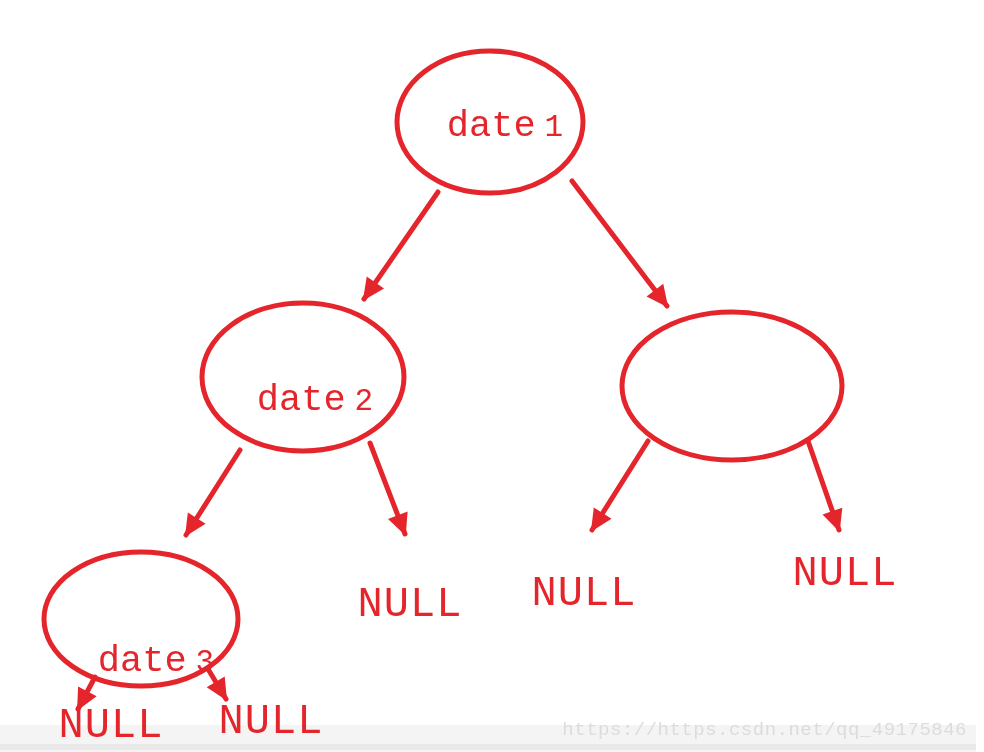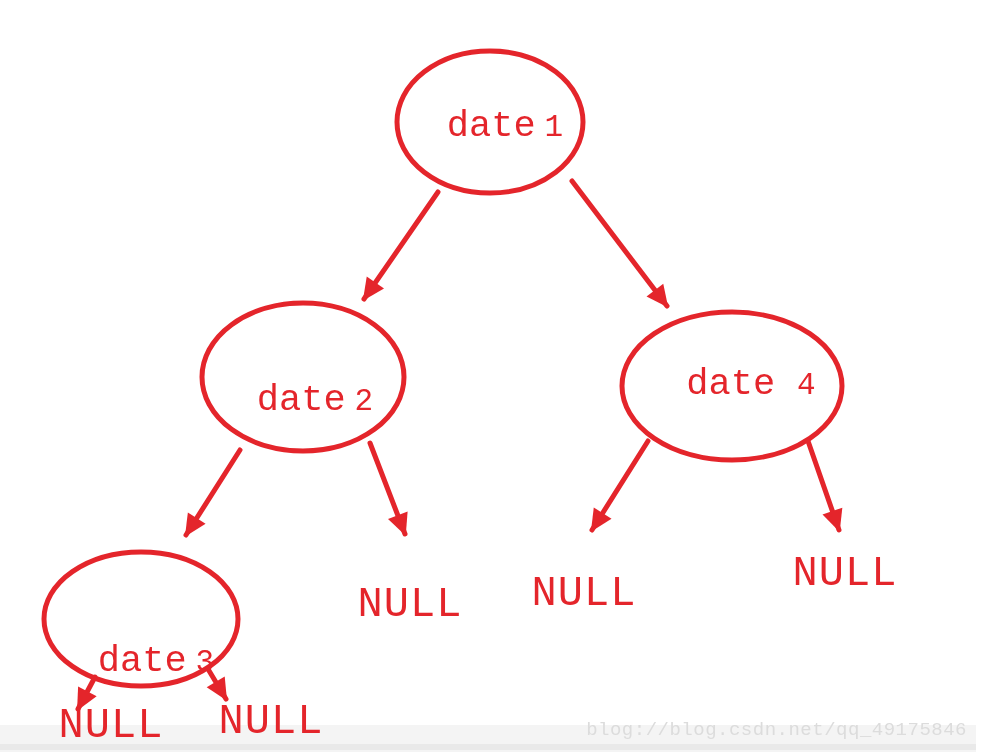--- a/index.html
+++ b/index.html
@@ -62,28 +62,27 @@
     <line class="edge" x1="648" y1="441" x2="592" y2="530" marker-end="url(#arrowhead)" stroke="#e4252b"></line>
     <line class="edge" x1="808" y1="441" x2="839" y2="530" marker-end="url(#arrowhead)" stroke="#e4252b"></line>
     <line class="edge" x1="95" y1="677" x2="78" y2="709" marker-end="url(#arrowhead)" stroke="#e4252b"></line>
     <line class="edge" x1="208" y1="669" x2="226" y2="699" marker-end="url(#arrowhead)" stroke="#e4252b"></line>
   </svg>
 
   <div class="lbl node-lbl" id="lbl-n1" style="left:505px;top:126px;"><span>date</span><span class="num">1</span></div>
 
   <div class="lbl node-lbl" id="lbl-n2" style="left:315px;top:376px;margin-top:24px;"><span>date</span><span class="num">2</span></div>
 
-  <div class="lbl node-lbl" id="lbl-n4" style="left:751px;top:384px;"><span>date</span><span class="num">4</span></div>
 
   <div class="lbl node-lbl" id="lbl-n3" style="left:156px;top:617px;margin-top:44px;"><span>date</span><span class="num">3</span></div>
 
   <div class="lbl null-lbl" style="left:410px;top:605px;">NULL</div>
   <div class="lbl null-lbl" style="left:584px;top:594px;">NULL</div>
   <div class="lbl null-lbl" style="left:845px;top:574px;">NULL</div>
   <div class="lbl null-lbl" style="left:111px;top:726px;">NULL</div>
   <div class="lbl null-lbl" style="left:271px;top:722px;">NULL</div>
 
   <div id="watermark-band">
     <div id="watermark-strip"></div>
   </div>
-  <div id="watermark-text">blog://blog.csdn.net/qq_49175846</div>
+  <div id="watermark-text">https://https.csdn.net/qq_49175846</div>
 
 </div>
 
 </body></html>

